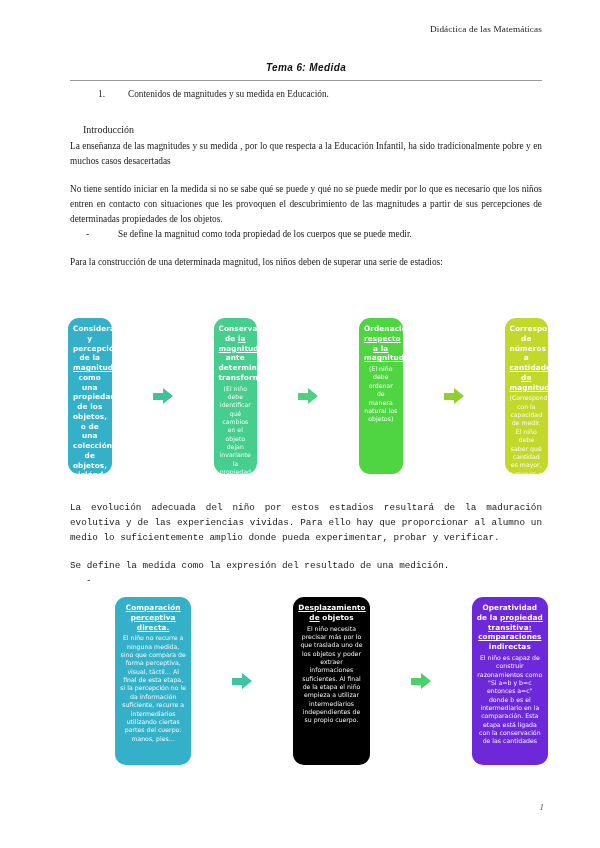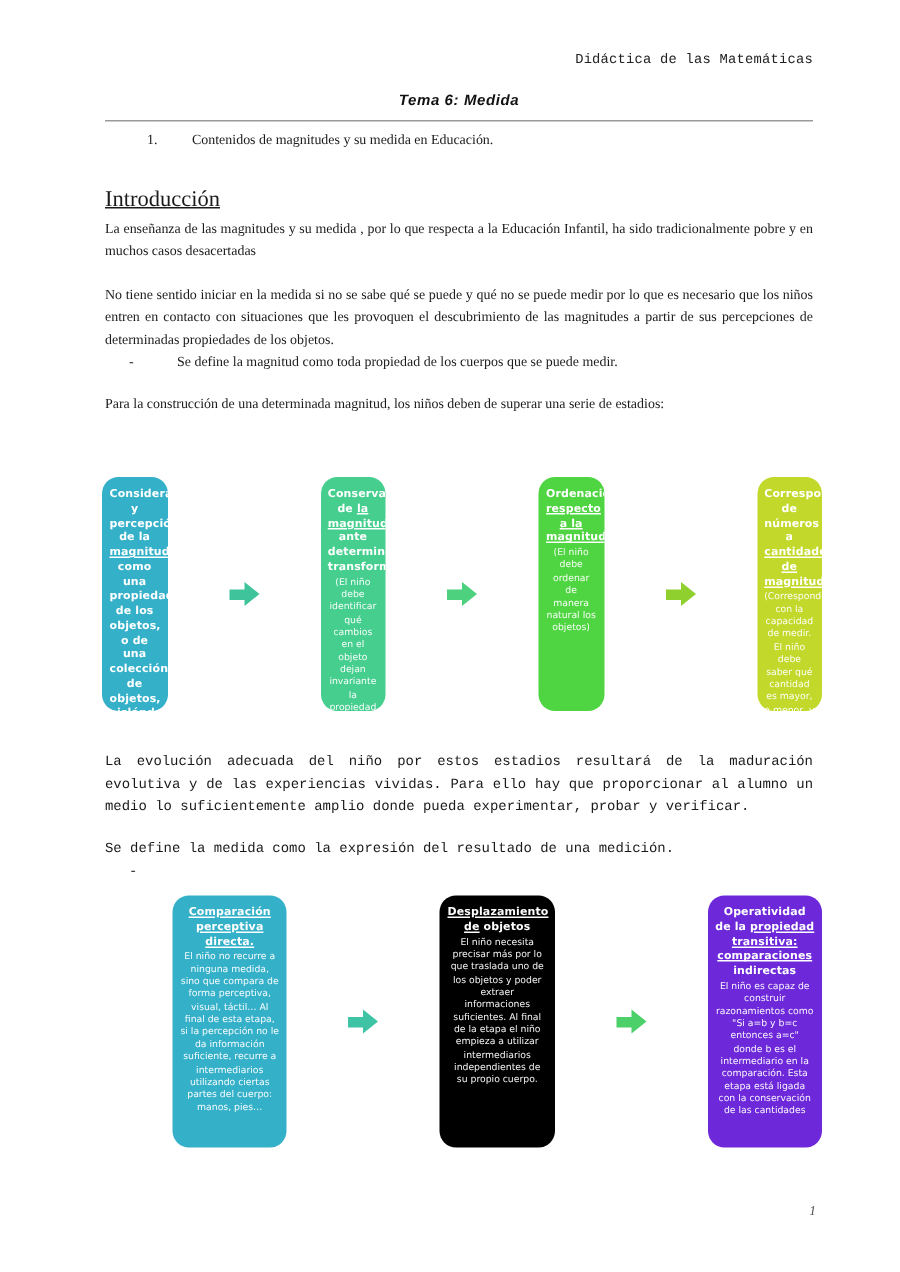--- a/index.html
+++ b/index.html
@@ -16,23 +16,23 @@
     color: #1a1a1a;
     overflow: hidden;
   }
   .page {
     position: absolute;
     inset: 0;
     padding: 0;
   }
   .header-right {
     position: absolute;
-    top: 34px;
+    top: 24px;
     right: 58px;
-    font-family: Liberation Mono, monospace;
+    font-family: Liberation Serif, serif;
     font-size: 9.2px;
     color: #222;
     letter-spacing: 0.15px;
   }
   .content {
     position: absolute;
     left: 70px;
     right: 58px;
     top: 62px;
   }
@@ -57,23 +57,22 @@
     padding-left: 28px;
     font-size: 9.3px;
     line-height: 1.5;
     text-indent: 0;
   }
   .numbered .num {
     display: inline-block;
     width: 30px;
   }
   .section-heading {
-    margin: 0 0 2px 0;
-    font-size: 15px;
-    text-decoration: underline;
+    margin: 0 0 2px 13px;
+    font-size: 10px;
     line-height: 1.5;
   }
   p.body {
     margin: 0 0 0 0;
     font-size: 9.3px;
     line-height: 1.62;
     text-align: justify;
   }
   p.gap {
     margin-top: 13px;

